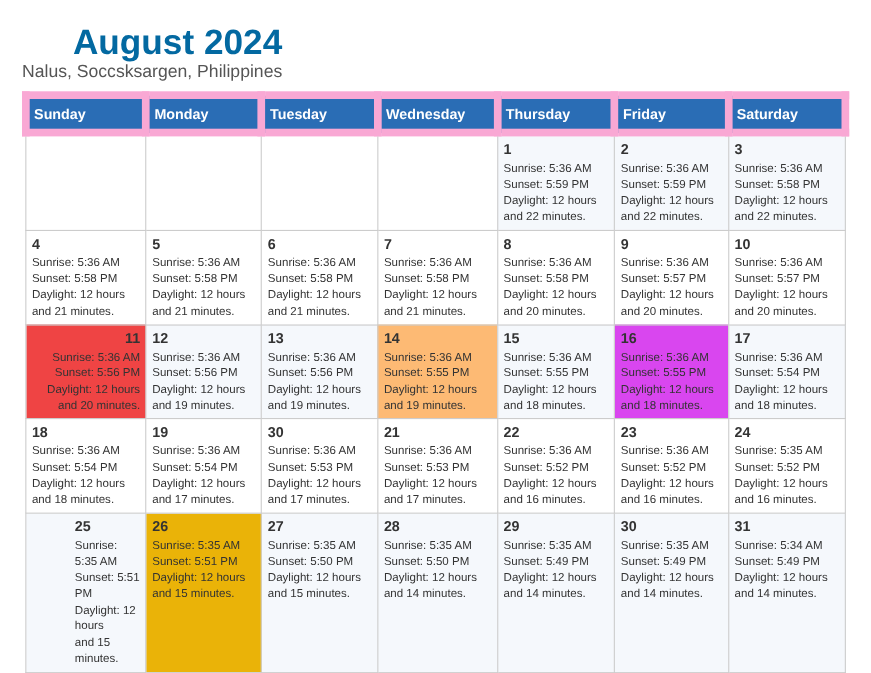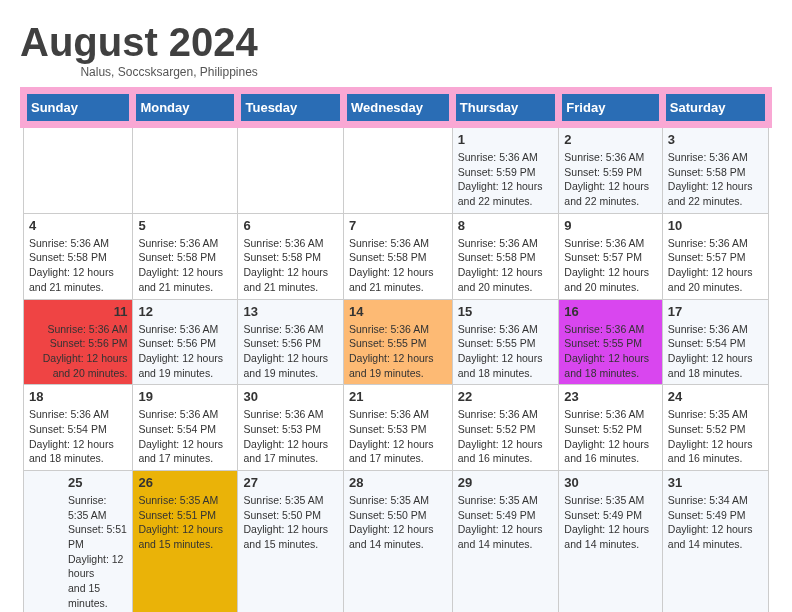--- a/index.html
+++ b/index.html
@@ -18,26 +18,26 @@
     }
     .logo {
       display: flex;
       align-items: center;
       gap: 4px;
     }
     .title-block {
       text-align: right;
     }
     .month-year {
-      font-size: 40px;
+      font-size: 32px;
       font-weight: bold;
-      color: #404040;
+      color: #0369a1;
     }
     .location {
-      font-size: 12px;
+      font-size: 16px;
       color: #555;
       text-align: right;
     }
     table {
       width: 100%;
       border-collapse: collapse;
       margin-top: 8px;
     }
     th {
       background-color: #2a6db5;

